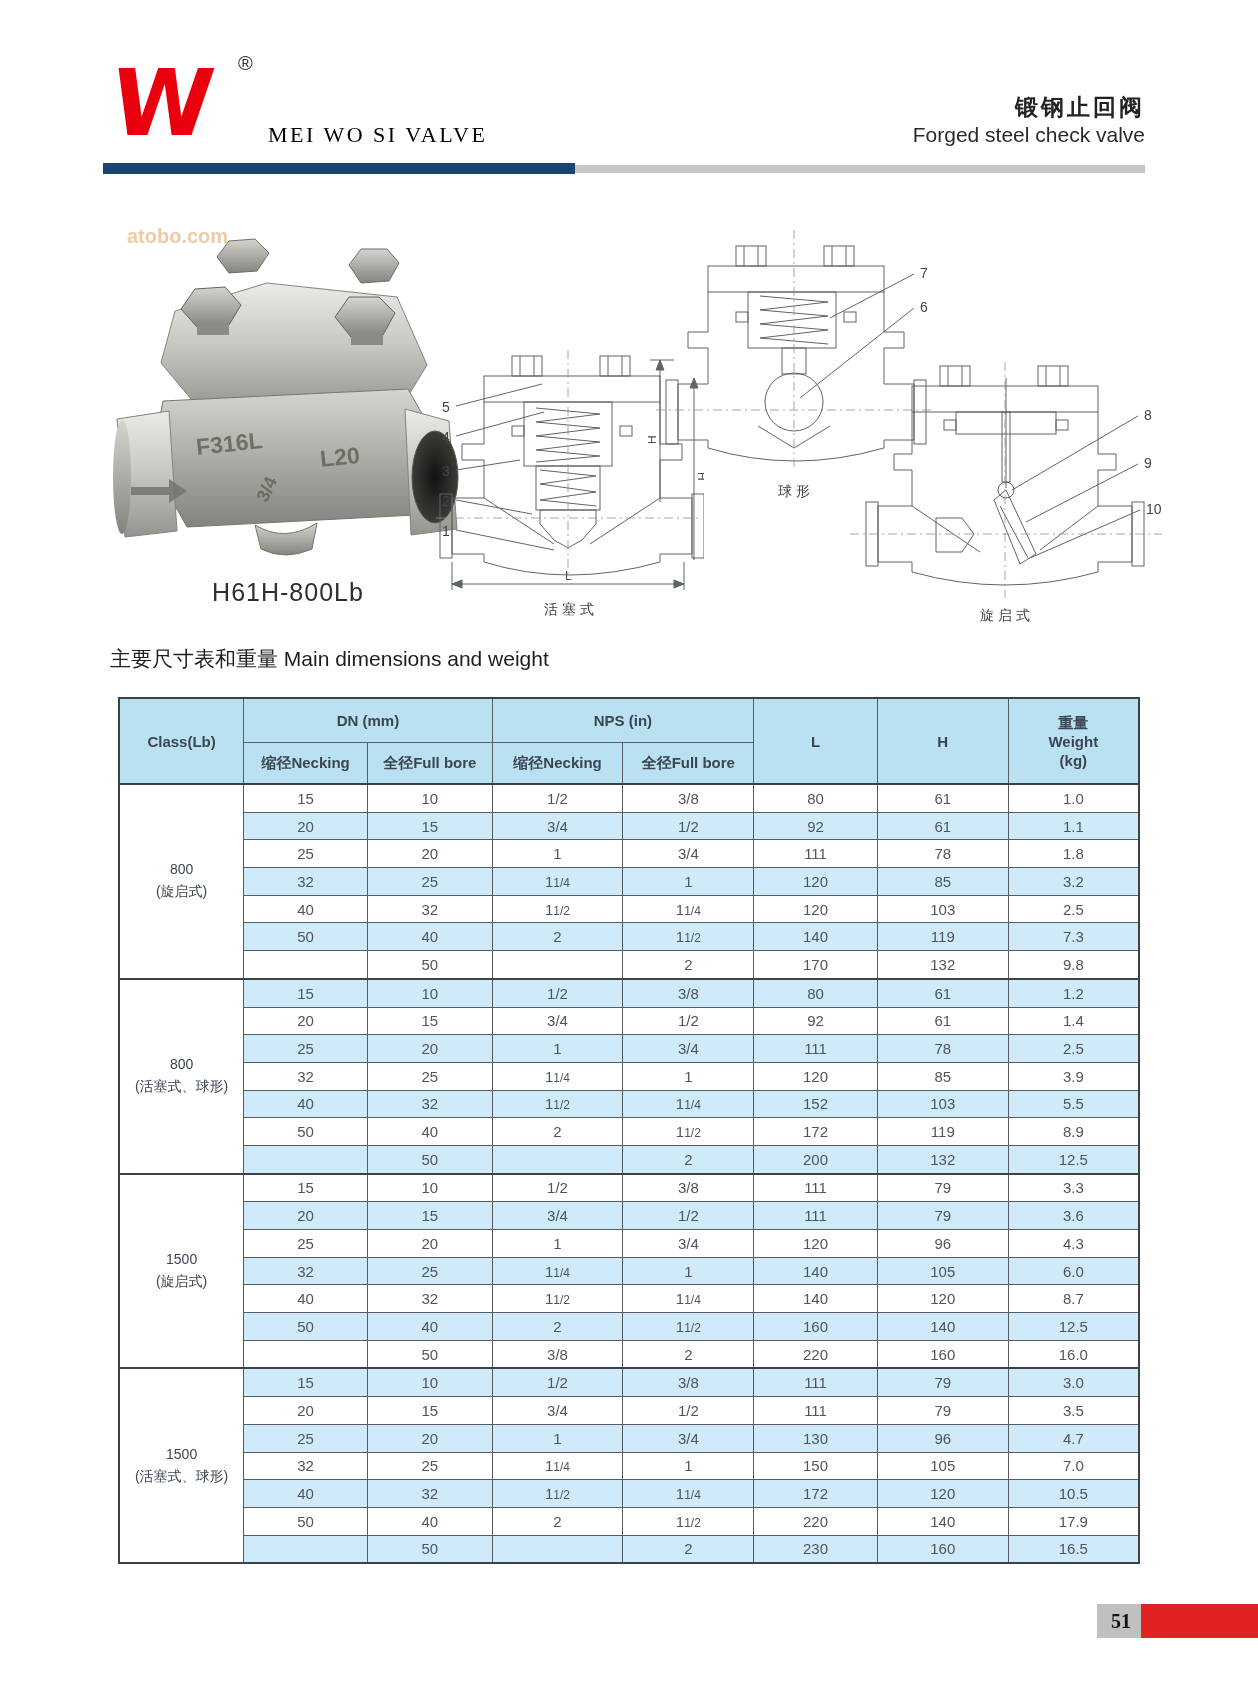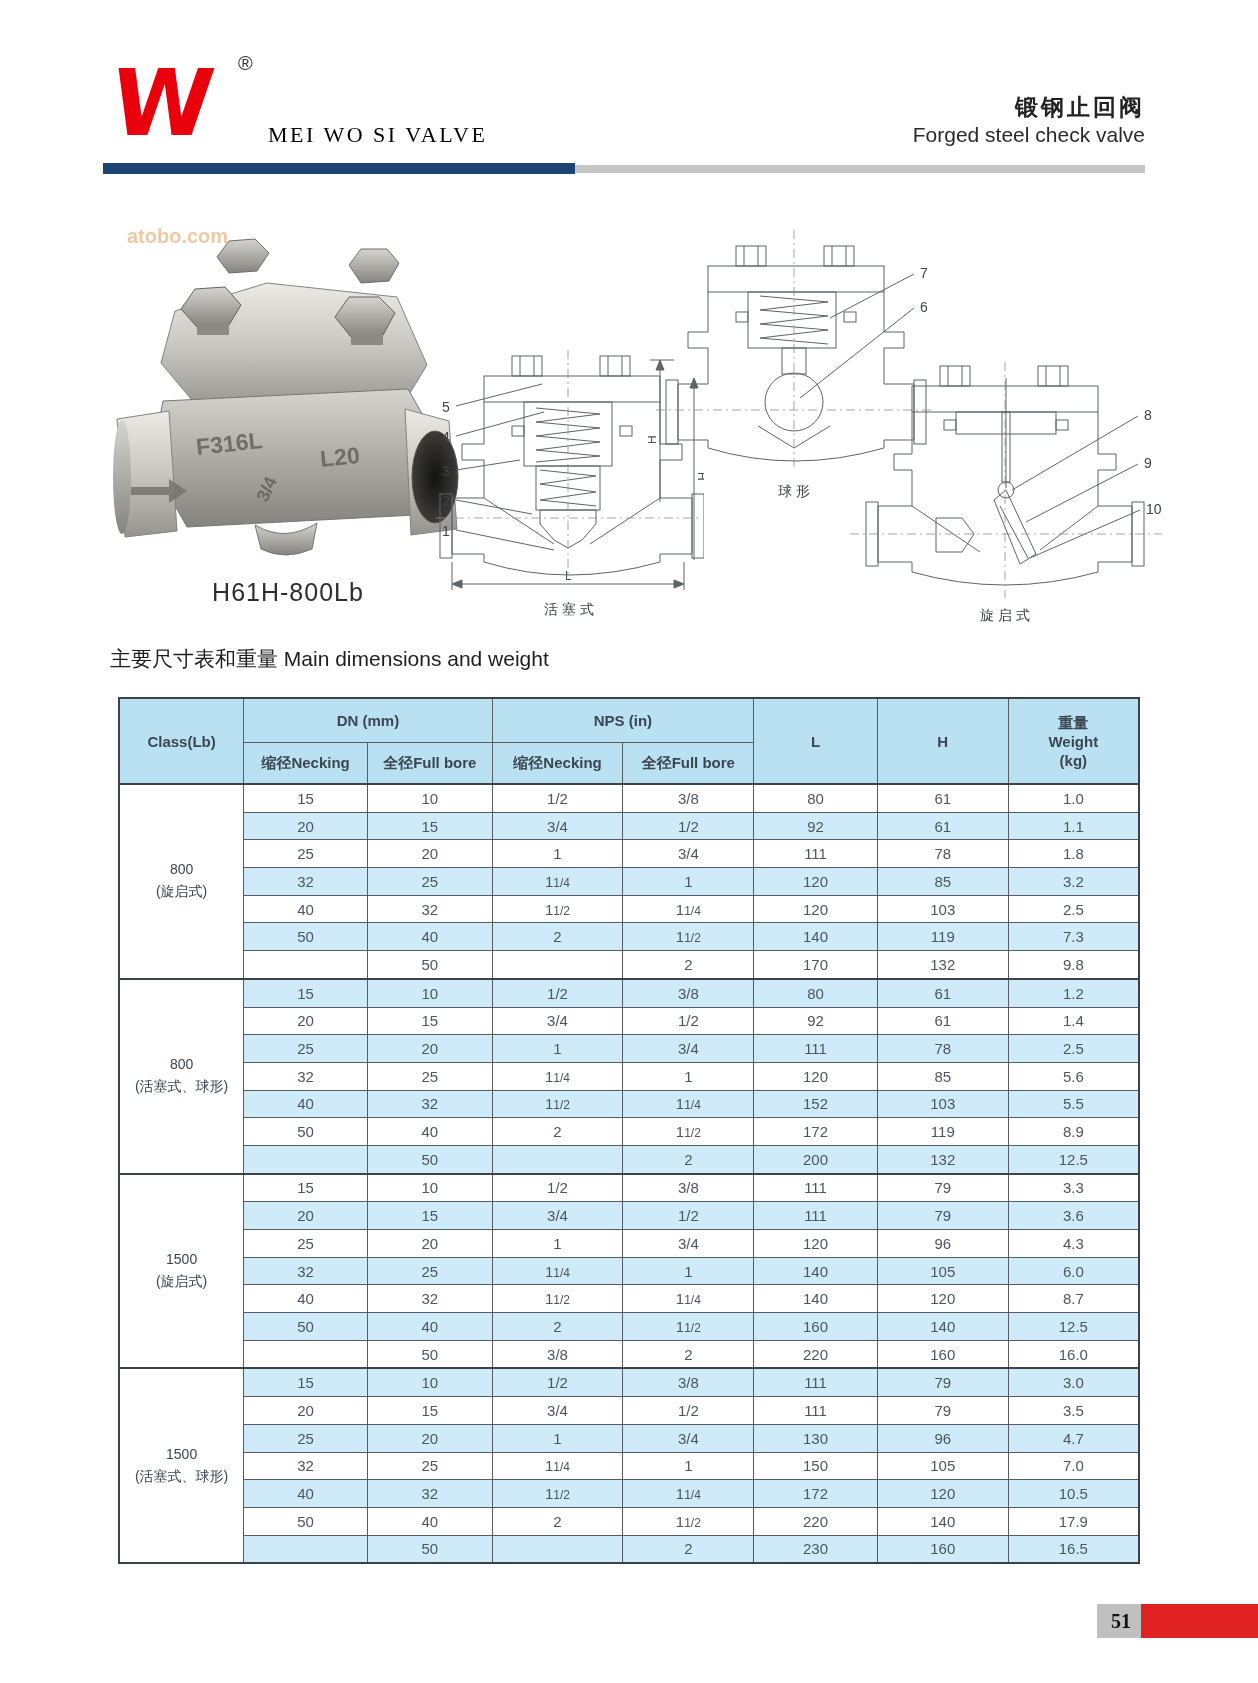--- a/index.html
+++ b/index.html
@@ -423,21 +423,21 @@
             <td>78</td>
             <td>2.5</td>
           </tr>
           <tr>
             <td>32</td>
             <td>25</td>
             <td><span>1<span class="frac">1/4</span></span></td>
             <td>1</td>
             <td>120</td>
             <td>85</td>
-            <td>5.6</td>
+            <td>3.9</td>
           </tr>
           <tr>
             <td>40</td>
             <td>32</td>
             <td><span>1<span class="frac">1/2</span></span></td>
             <td><span>1<span class="frac">1/4</span></span></td>
             <td>152</td>
             <td>103</td>
             <td>5.5</td>
           </tr>

